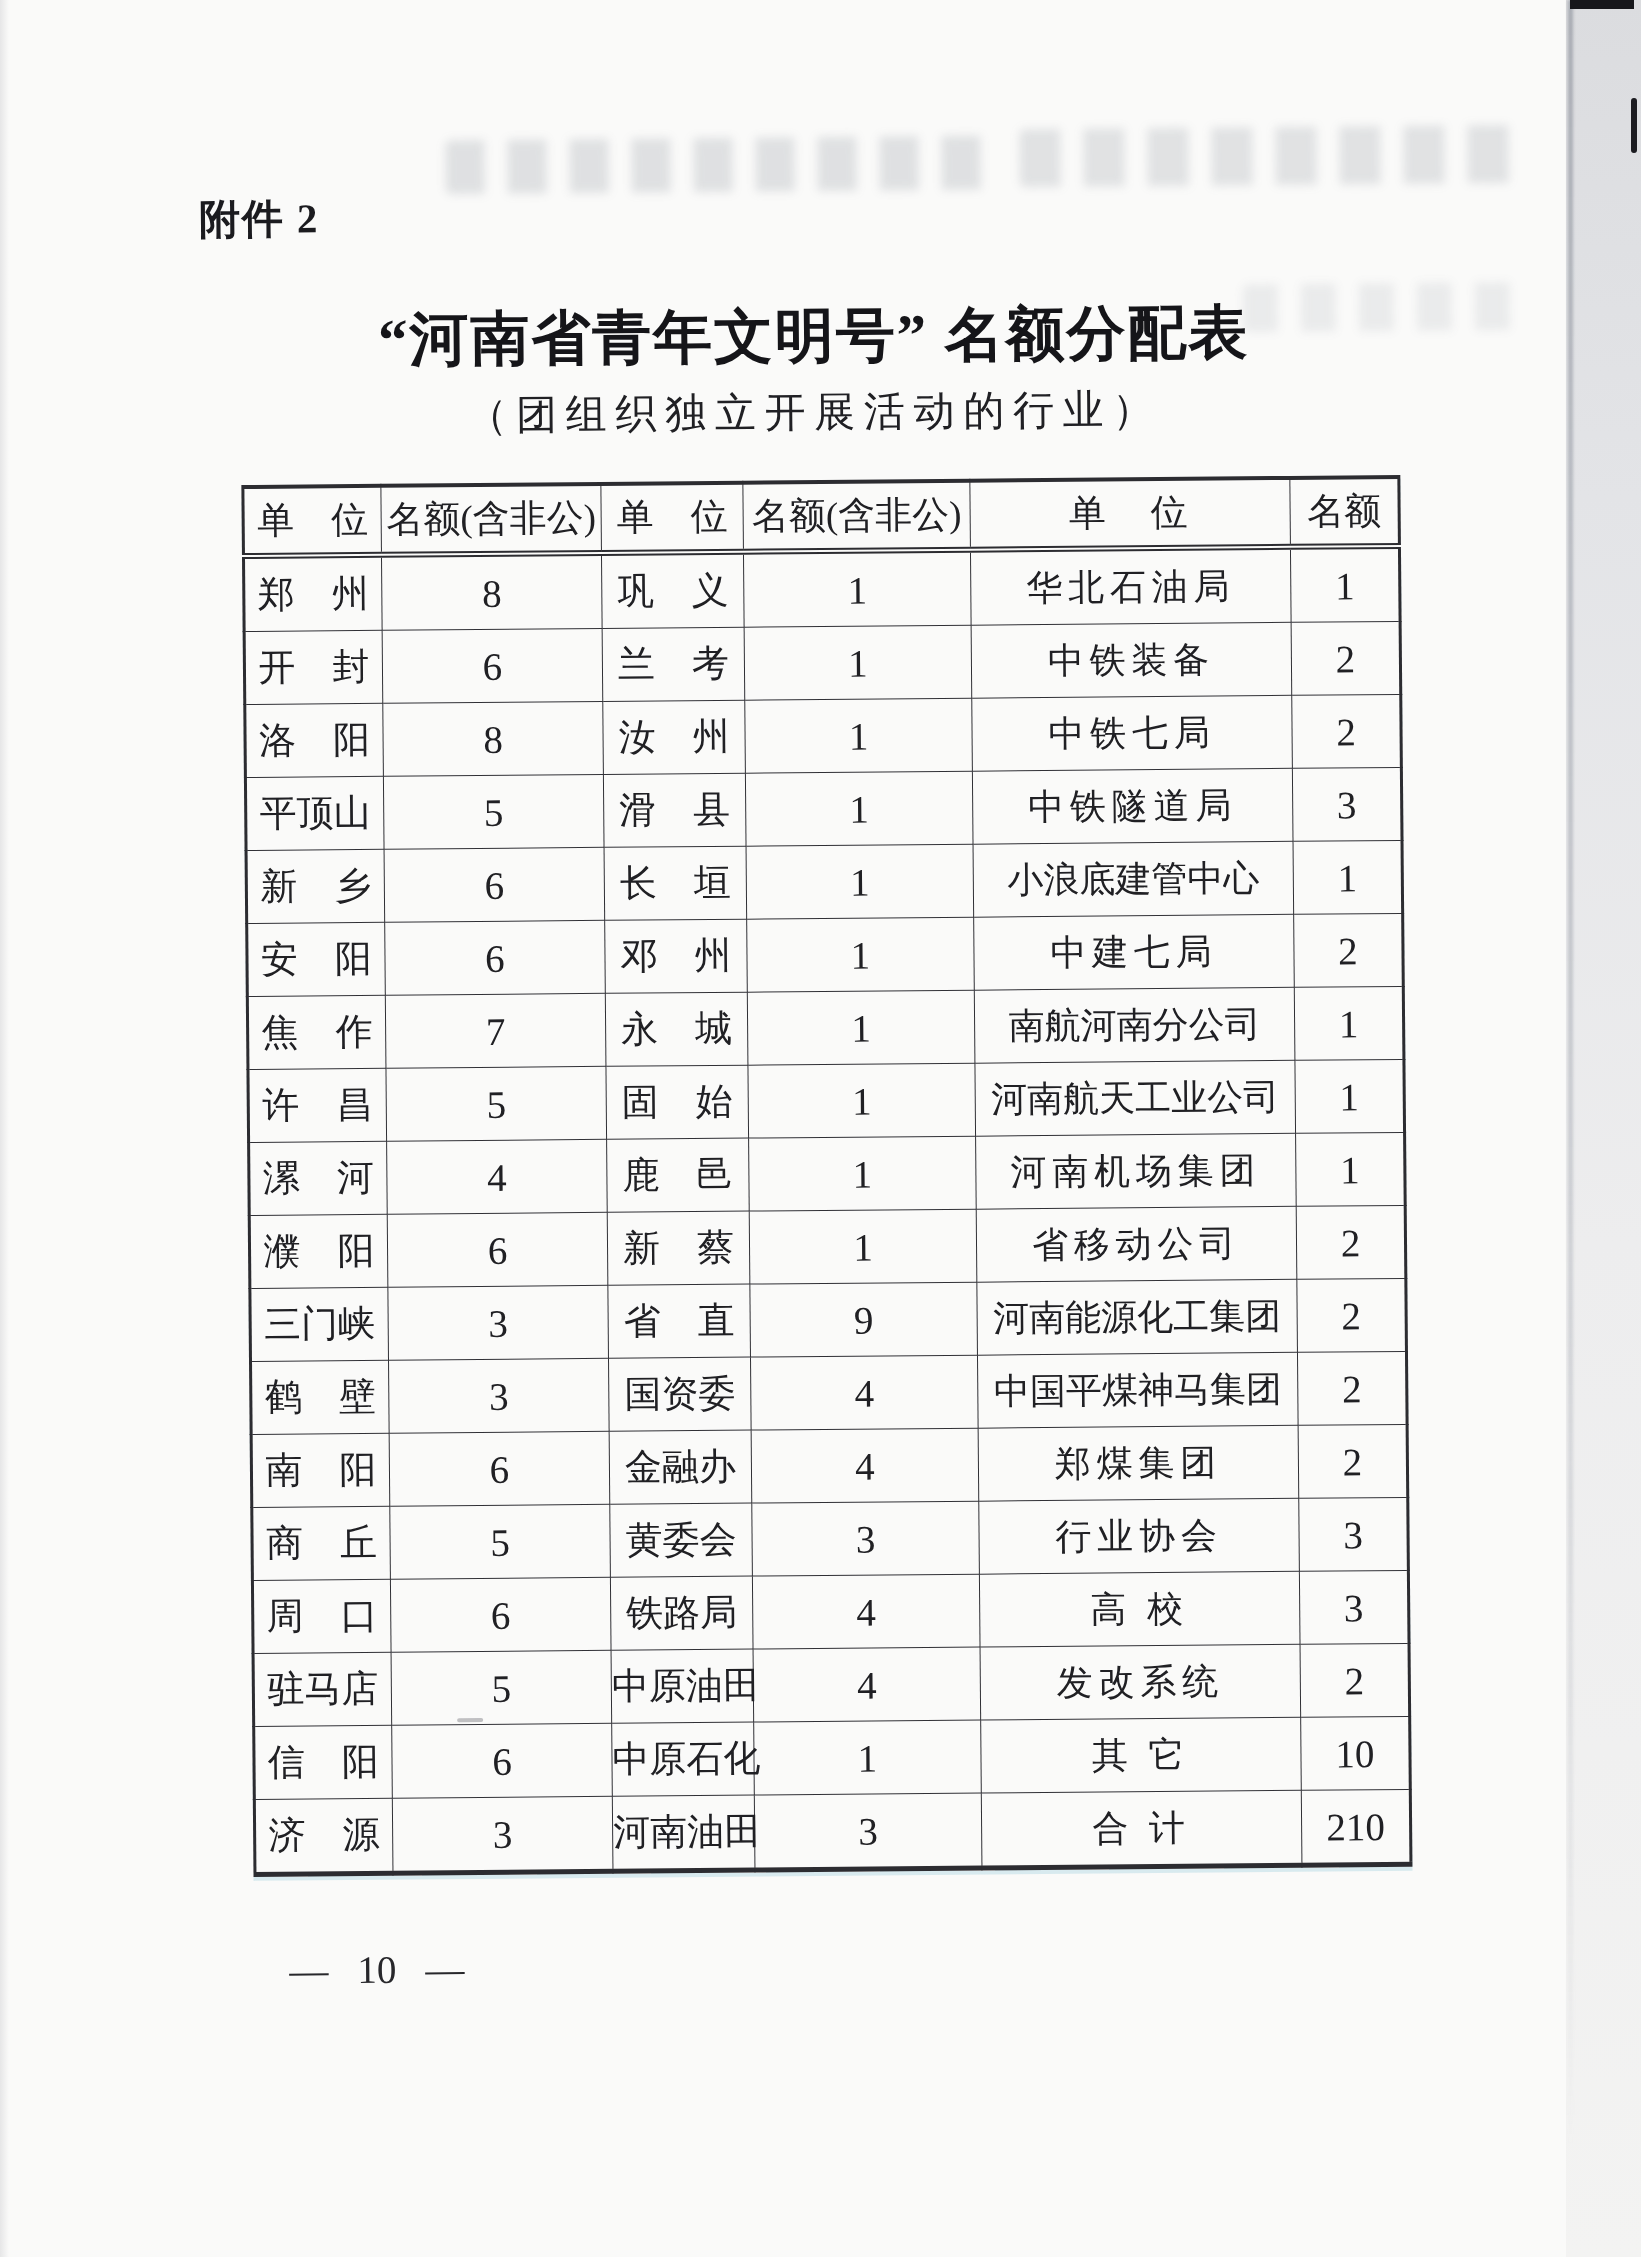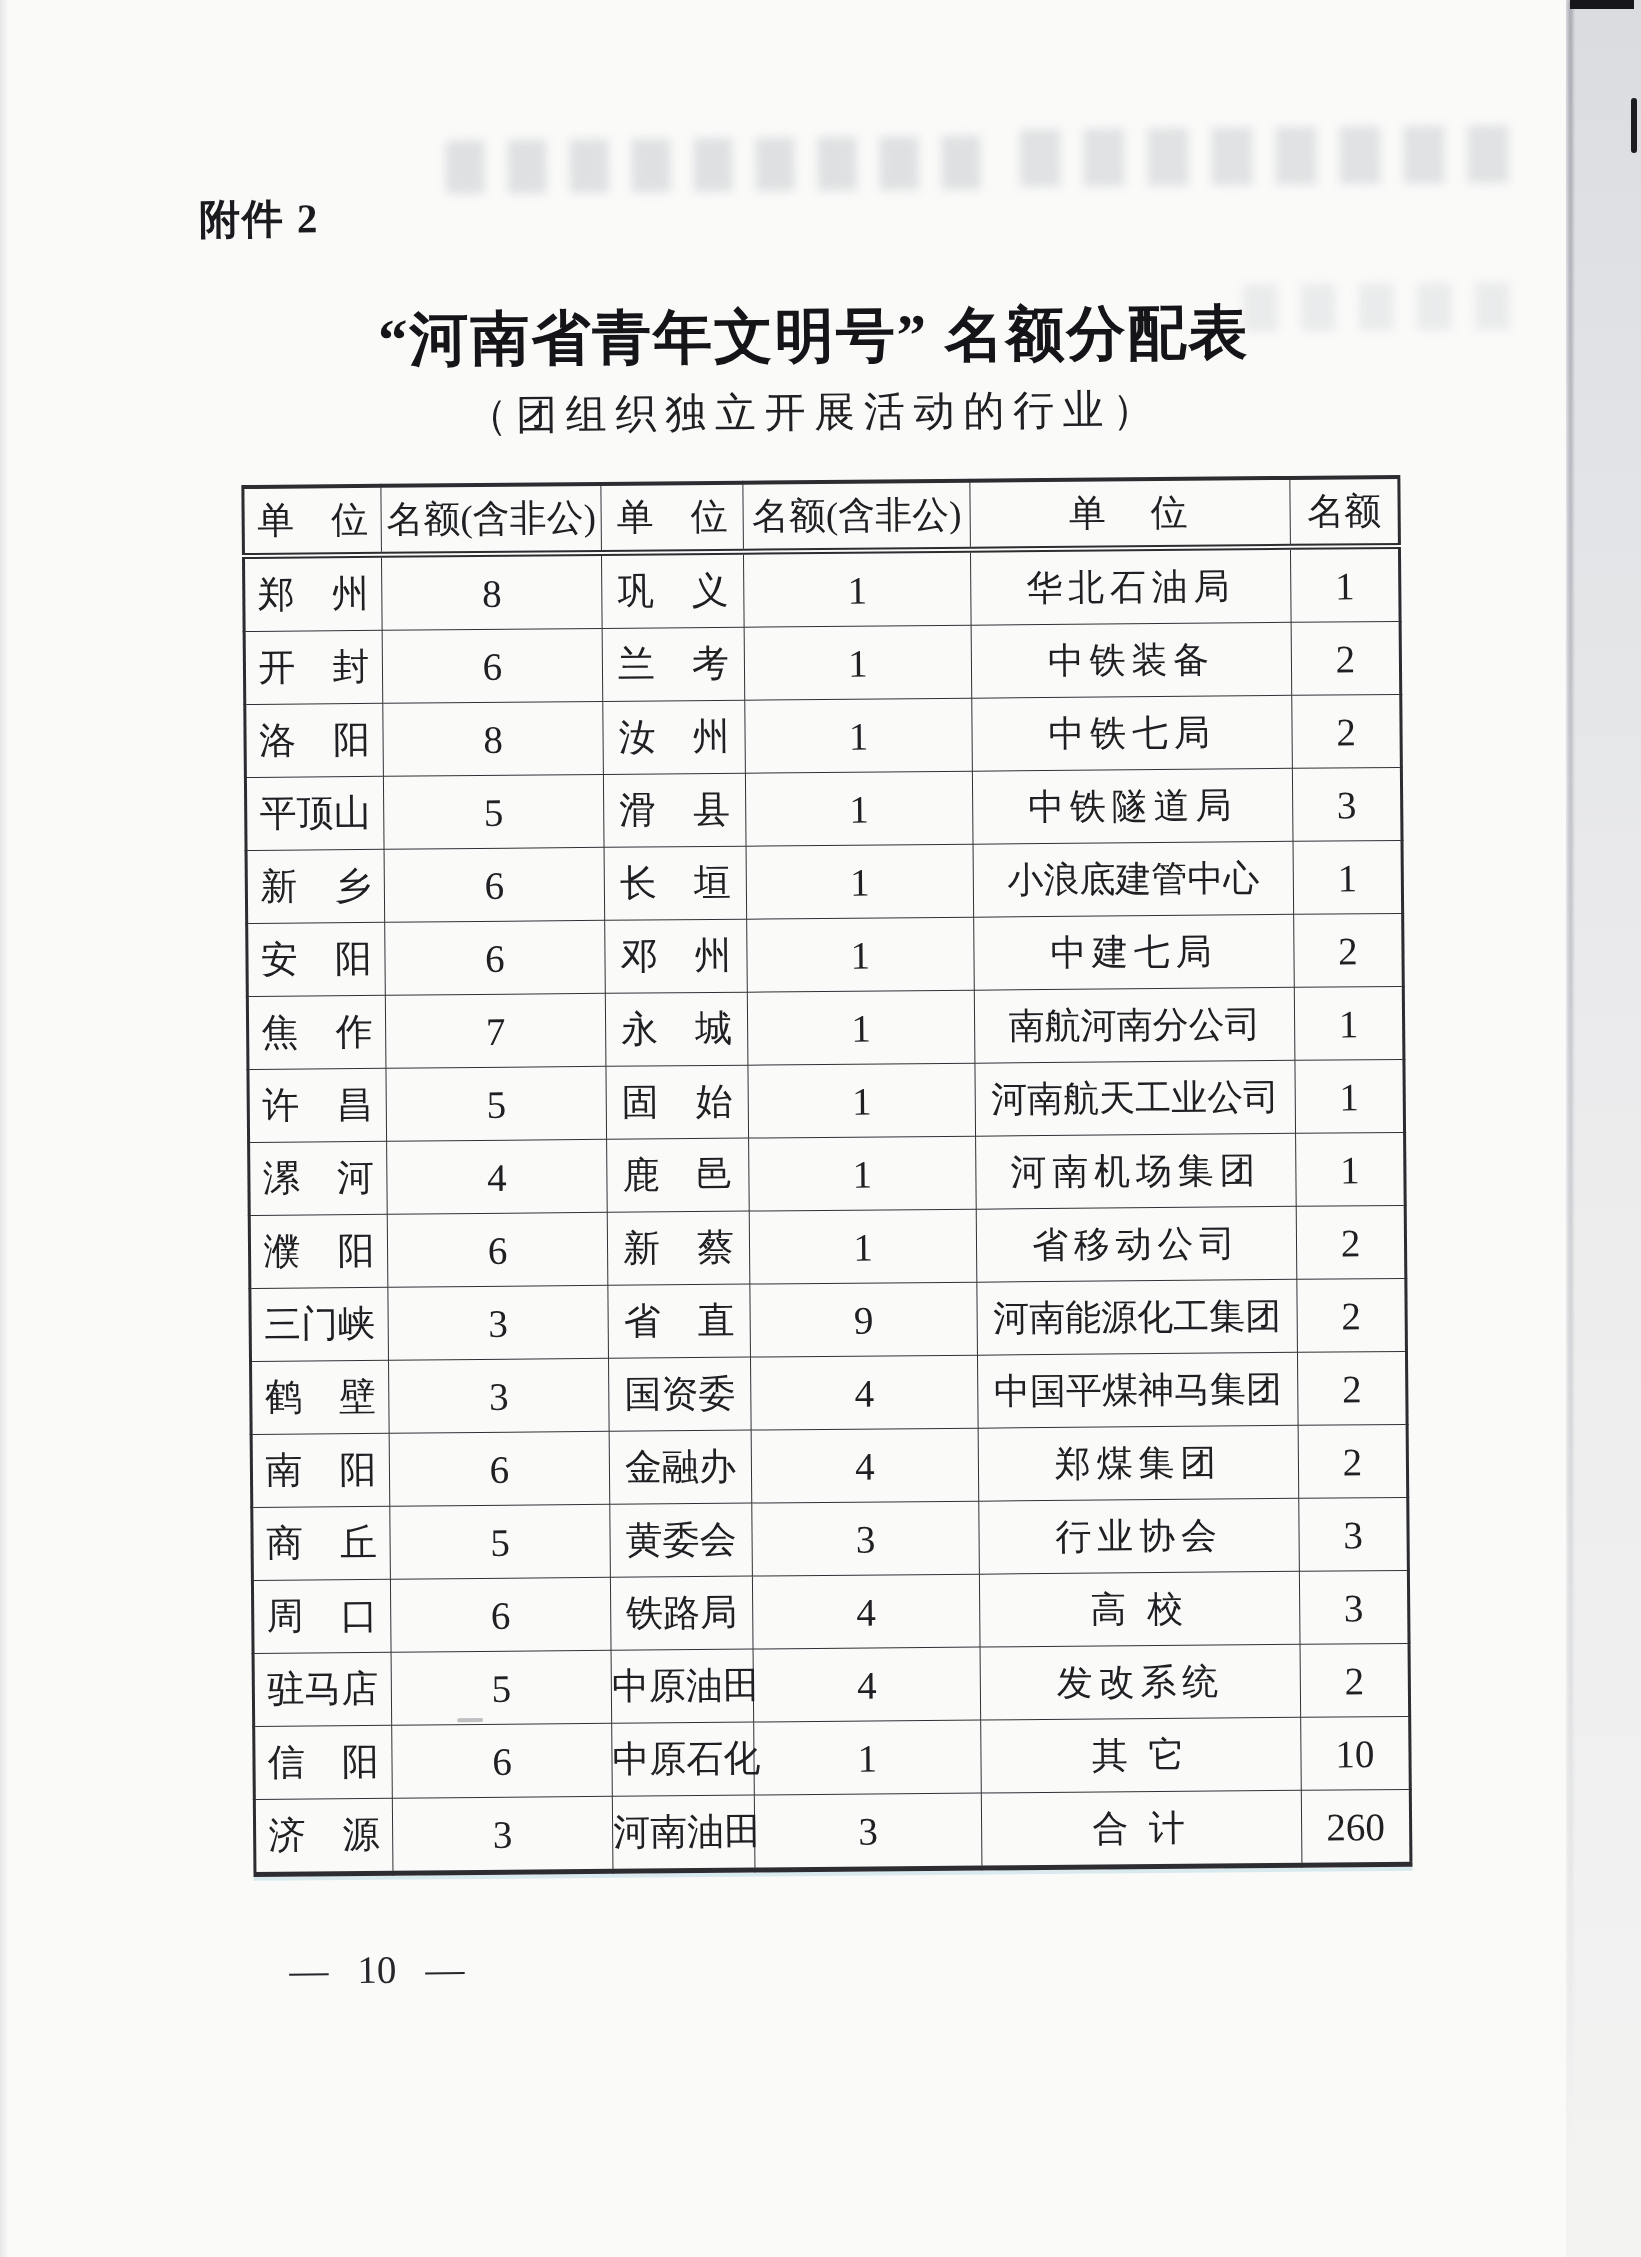--- a/index.html
+++ b/index.html
@@ -242,21 +242,21 @@
           <td class="num-col"><span>1</span></td>
           <td class="entity-col"><span>其 它</span></td>
           <td class="num-col"><span>10</span></td>
         </tr>
         <tr>
           <td class="unit-col"><span>济　源</span></td>
           <td class="num-col"><span>3</span></td>
           <td class="unit-col"><span>河南油田</span></td>
           <td class="num-col"><span>3</span></td>
           <td class="entity-col"><span>合 计</span></td>
-          <td class="num-col"><span>260</span></td>
+          <td class="num-col"><span>210</span></td>
         </tr>
       </tbody>
   </table>
 
   <div class="footer">
     <span>—</span>
     <span>10</span>
     <span>—</span>
   </div>
 

